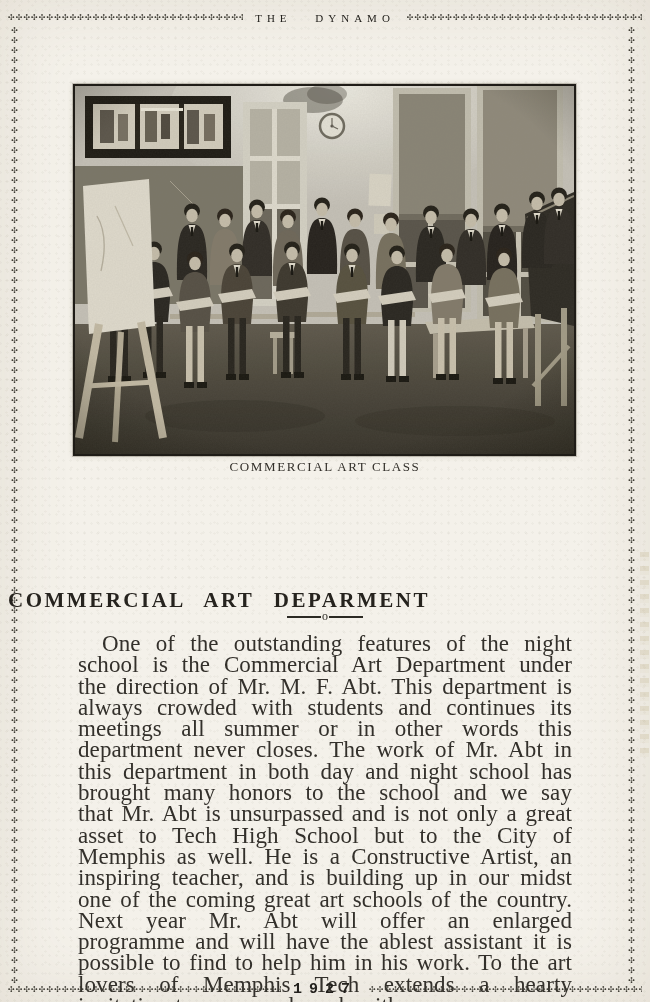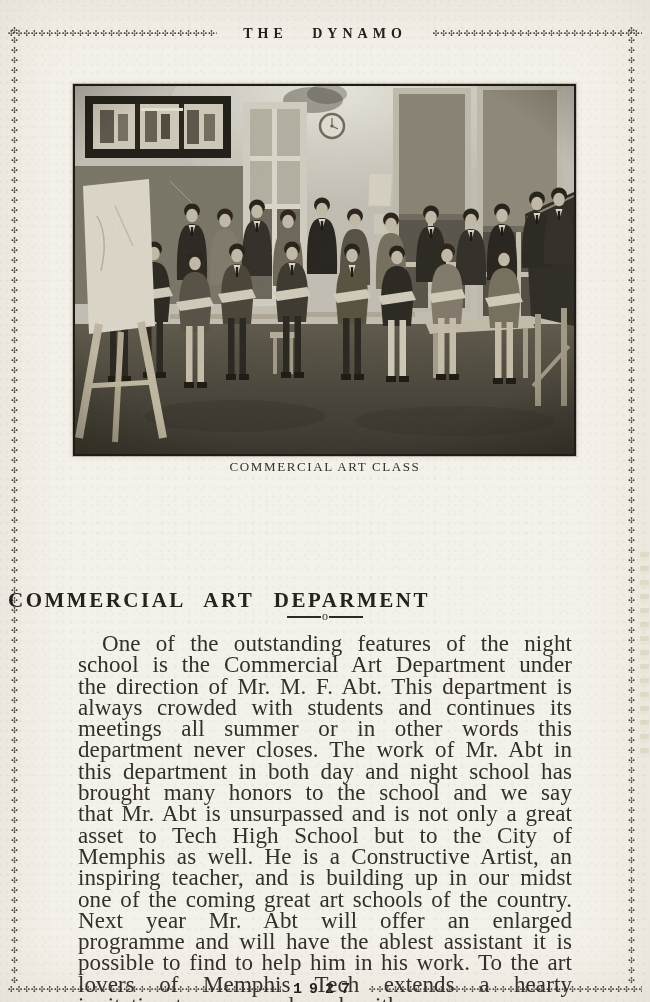--- a/index.html
+++ b/index.html
@@ -28,22 +28,22 @@
     writing-mode:vertical-rl;text-orientation:upright;
     letter-spacing:1px;line-height:11px;
   }
   .chain.v.left{left:9px;}
   .chain.v.right{right:13px;}
   .masthead{
     position:absolute;top:12px;left:8px;right:8px;
     display:flex;align-items:center;gap:12px;
   }
   .masthead-title{
-    flex:0 0 auto;margin:14px;
-    font-size:14px;font-weight:bold;color:#23211d;
+    flex:0 0 auto;margin:0;
+    font-size:11px;font-weight:normal;color:#23211d;
     letter-spacing:5px;word-spacing:16px;
   }
   .folio{
     position:absolute;bottom:4px;left:8px;right:8px;
     display:flex;align-items:center;gap:12px;
   }
   .folio-year{
     flex:0 0 auto;font-size:15px;font-weight:bold;color:#23211d;
     letter-spacing:7px;
     font-family:Liberation Mono, monospace;

